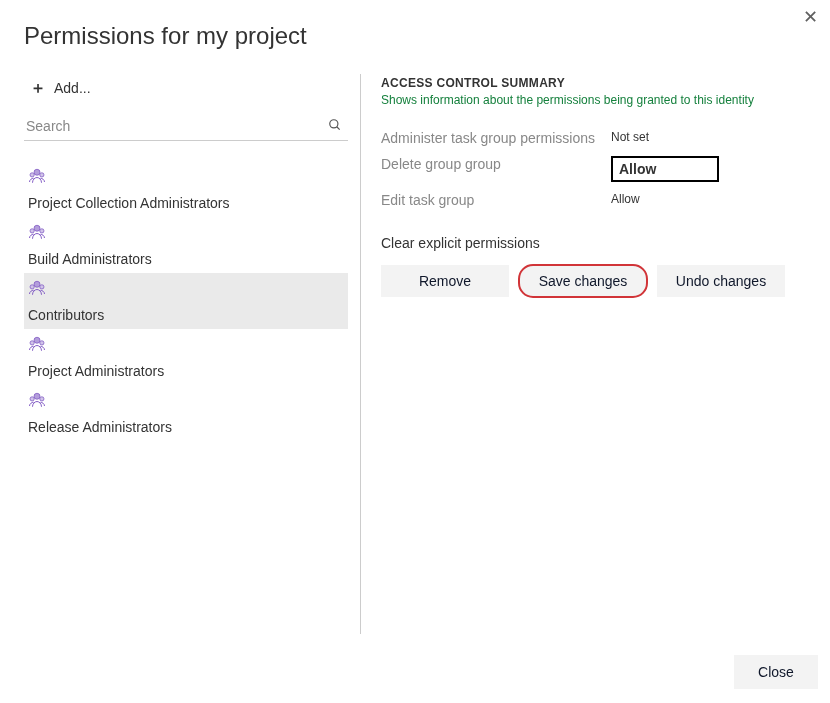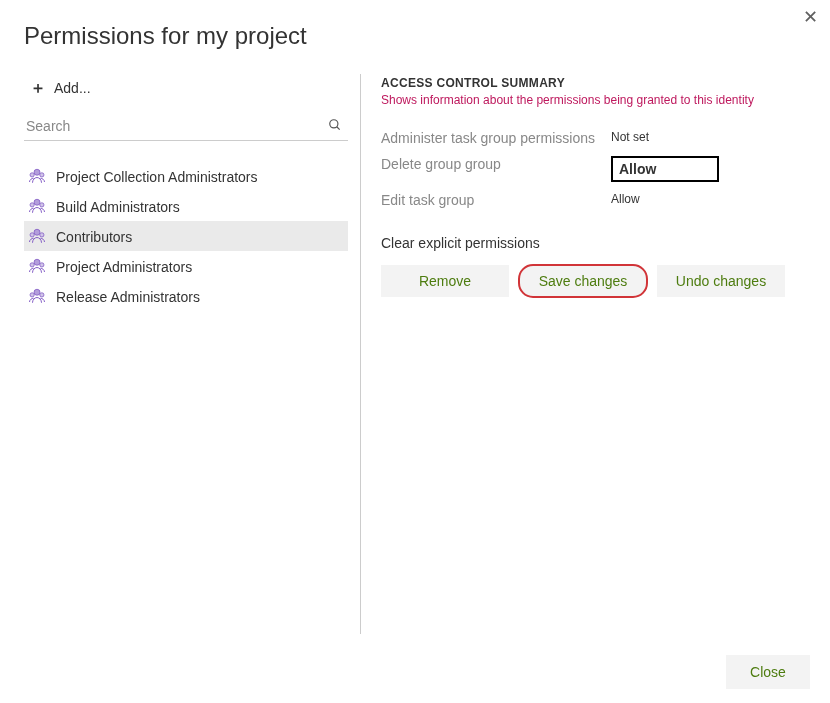--- a/index.html
+++ b/index.html
@@ -76,46 +76,47 @@
     .search-icon {
       position: absolute;
       right: 6px;
       top: 6px;
       color: #666;
       font-size: 14px;
     }
     .group-list { list-style: none; }
     .group-item {
       display: flex;
-      align-items: flex-end;
+      align-items: flex-start;
       gap: 10px;
       padding: 6px 4px;
       font-size: 14px;
       cursor: pointer;
+      flex-direction: column;
     }
     .group-item.selected { background: #eaeaea; }
     .group-icon {
       width: 18px;
       height: 18px;
       display: inline-flex;
       align-items: center;
       justify-content: center;
     }
     .group-icon svg { display: block; }
     .section-heading {
       font-size: 12px;
       font-weight: 700;
       letter-spacing: .3px;
       color: #333;
       text-transform: uppercase;
       padding-top: 2px;
     }
     .section-sub {
       font-size: 12px;
-      color: #be185d;
+      color: #15803d;
       padding: 3px 0 18px 0;
     }
     .perm-table { width: 100%; }
     .perm-row {
       display: flex;
       align-items: flex-start;
       padding: 5px 0;
     }
     .perm-label {
       flex: 0 0 230px;
@@ -142,31 +143,31 @@
       font-size: 14px;
       color: #333;
       padding-top: 22px;
       padding-bottom: 14px;
     }
     .btn-row { display: flex; gap: 10px; }
     .btn {
       background: #f3f3f3;
       border: none;
       font-size: 14px;
-      color: #4d7c0f;
+      color: #0f172a;
       padding: 8px 0;
       width: 128px;
       text-align: center;
       cursor: pointer;
     }
     .btn.highlight { outline: 2px solid #d13438; outline-offset: -1px; border-radius: 14px; }
     .footer {
       position: absolute;
       bottom: 14px;
-      right: 20px;
+      right: 12px;
     }
     .footer .btn.close {
       background: #f3f3f3;
       width: 84px;
       padding: 9px 0;
     }
   </style>
 </head>
 <body>
 

